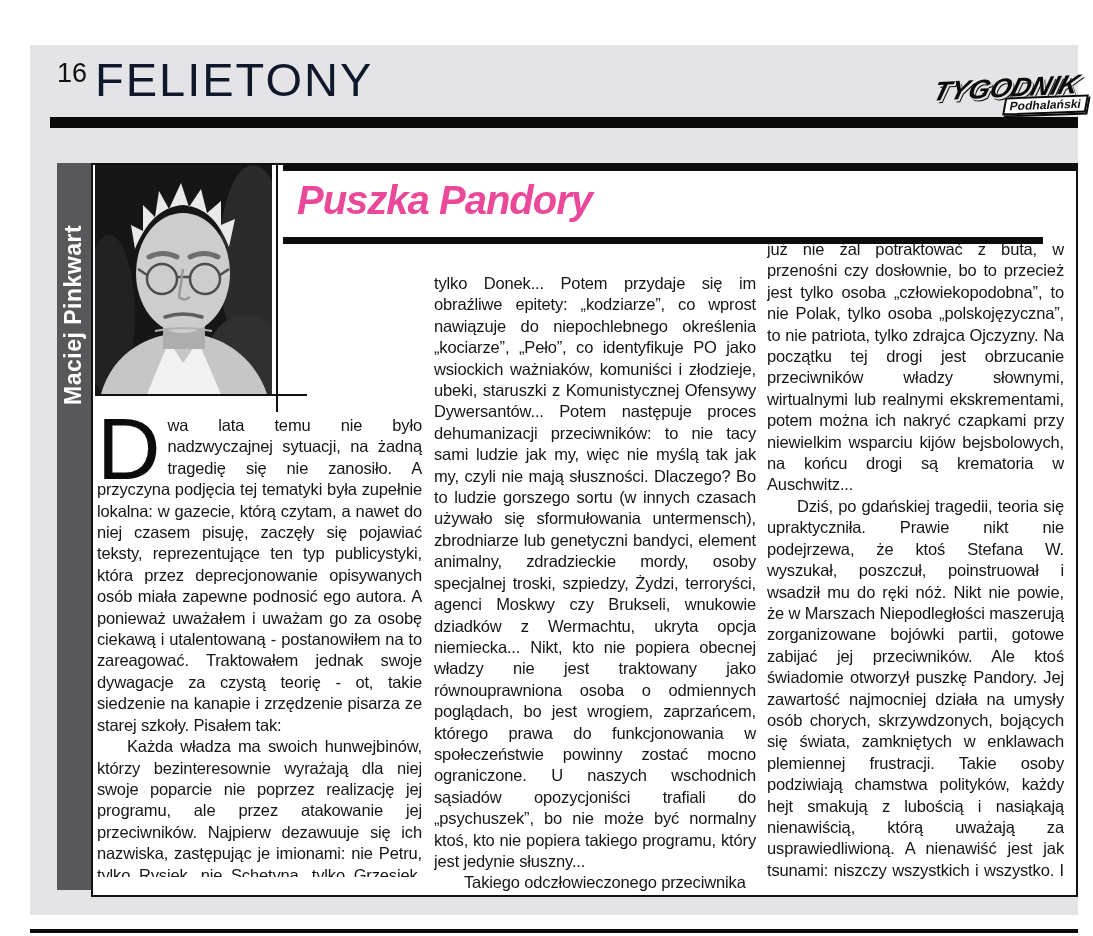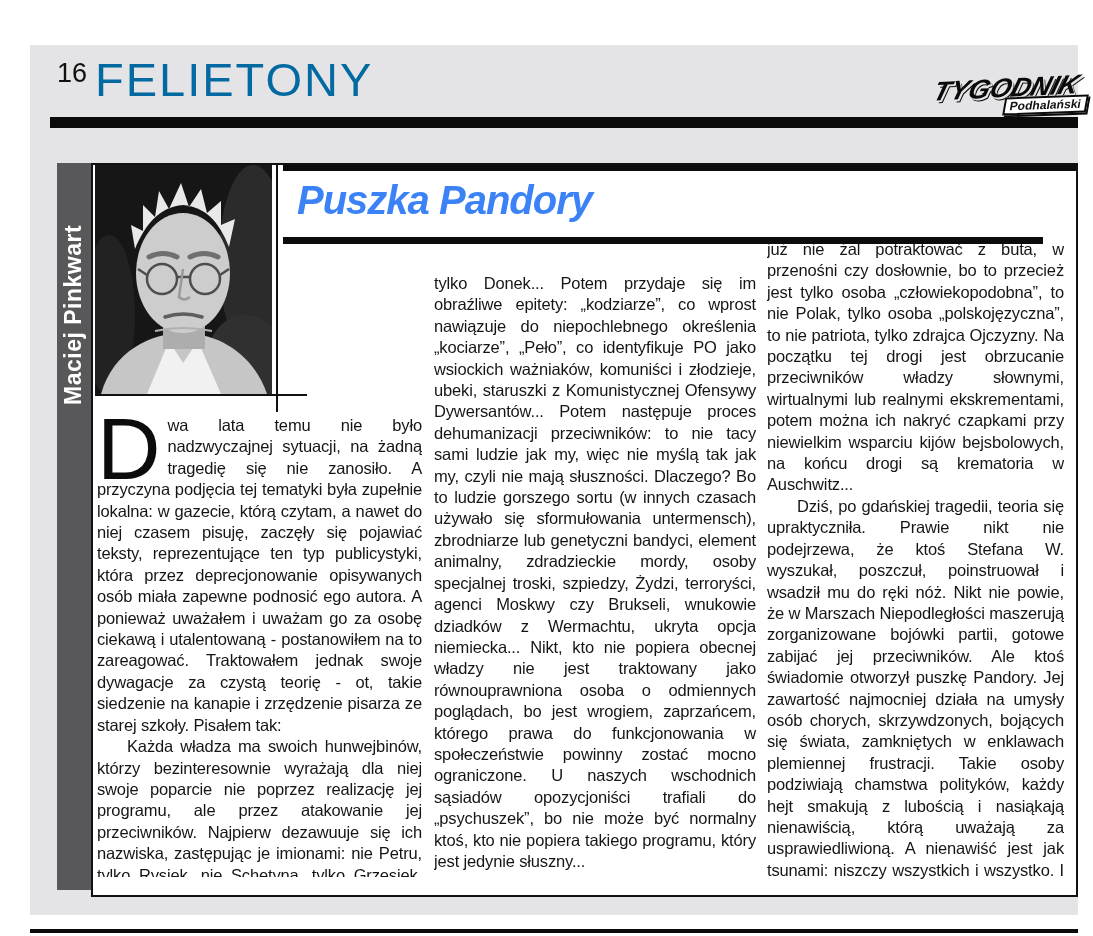--- a/index.html
+++ b/index.html
@@ -15,21 +15,21 @@
     position:absolute; left:30px; top:45px; width:1048px; height:870px;
     background:#e4e4e7;
   }
   
   .pagenum {
     position:absolute; left:27px; top:13px;
     font-size:27px; font-weight:500; letter-spacing:0;
   }
   .section-title {
     position:absolute; left:65px; top:7px;
-    font-size:47px; font-weight:400; letter-spacing:2px; color:#0369a1;
+    font-size:47px; font-weight:400; letter-spacing:2px; color:#0f172a;
   }
   .logo {
     position:absolute; left:905px; top:28px; width:150px; height:48px;
   }
   .logo-main {
     position:absolute; left:0; top:0;
     display:inline-block;
     font-size:27px; font-weight:bold; font-style:italic;
     transform:skewX(-18deg) rotate(-3deg);
     color:#0a0a0a;
@@ -77,21 +77,21 @@
     position:absolute; left:183px; top:0; width:2px; height:247px; background:#111;
   }
   
   .title-band {
     position:absolute; left:190px; top:0; width:793px; height:72px;
     background:#fff; border-top:6px solid #0c0c0c;
   }
   .title-band h1 {
     padding:6px 0 0 14px;
     font-size:40px; line-height:46px;
-    font-style:italic; font-weight:900; letter-spacing:-1px; color:#3b82f6;
+    font-style:italic; font-weight:900; letter-spacing:-1px; color:#ec4899;
     white-space:nowrap;
   }
   .title-rule {
     position:absolute; left:190px; top:72px; width:760px; height:7px; background:#0c0c0c;
   }
   
   .col {
     position:absolute;
     font-size:16.5px; line-height:21.4px;
     text-align:justify; letter-spacing:-0.15px;
@@ -166,20 +166,21 @@
     </div>
     <div class="title-rule"></div>
 
     <div class="col col1">
       <p><span class="dropcap">D</span><span>wa lata temu nie było nadzwyczajnej sytuacji, na żadną tragedię się nie zanosiło. A przyczyna podjęcia tej tematyki była zupełnie lokalna: w gazecie, którą czytam, a nawet do niej czasem pisuję, zaczęły się pojawiać teksty, reprezentujące ten typ publicystyki, która przez deprecjonowanie opisywanych osób miała zapewne podnosić ego autora. A ponieważ uważałem i uważam go za osobę ciekawą i utalentowaną - postanowiłem na to zareagować. Traktowałem jednak swoje dywagacje za czystą teorię - ot, takie siedzenie na kanapie i zrzędzenie pisarza ze starej szkoły. Pisałem tak:</span></p>
       <p class="indent">Każda władza ma swoich hunwejbinów, którzy bezinteresownie wyrażają dla niej swoje poparcie nie poprzez realizację jej programu, ale przez atakowanie jej przeciwników. Najpierw dezawuuje się ich nazwiska, zastępując je imionami: nie Petru, tylko Rysiek, nie Schetyna, tylko Grzesiek, nie Tusk,</p>
     </div>
 
     <div class="col col2">
       <p>tylko Donek... Potem przydaje się im obraźliwe epitety: „kodziarze”, co wprost nawiązuje do niepochlebnego określenia „kociarze”, „Peło”, co identyfikuje PO jako wsiockich ważniaków, komuniści i złodzieje, ubeki, staruszki z Komunistycznej Ofensywy Dywersantów... Potem następuje proces dehumanizacji przeciwników: to nie tacy sami ludzie jak my, więc nie myślą tak jak my, czyli nie mają słuszności. Dlaczego? Bo to ludzie gorszego sortu (w innych czasach używało się sformułowania untermensch), zbrodniarze lub genetyczni bandyci, element animalny, zdradzieckie mordy, osoby specjalnej troski, szpiedzy, Żydzi, terroryści, agenci Moskwy czy Brukseli, wnukowie dziadków z Wermachtu, ukryta opcja niemiecka... Nikt, kto nie popiera obecnej władzy nie jest traktowany jako równouprawniona osoba o odmiennych poglądach, bo jest wrogiem, zaprzańcem, którego prawa do funkcjonowania w społeczeństwie powinny zostać mocno ograniczone. U naszych wschodnich sąsiadów opozycjoniści trafiali do „psychuszek”, bo nie może być normalny ktoś, kto nie popiera takiego programu, który jest jedynie słuszny...</p>
+      <p class="indent">Takiego odczłowieczonego przeciwnika</p>
     </div>
 
     <div class="col col3">
       <p>już nie żal potraktować z buta, w przenośni czy dosłownie, bo to przecież jest tylko osoba „człowiekopodobna”, to nie Polak, tylko osoba „polskojęzyczna”, to nie patriota, tylko zdrajca Ojczyzny. Na początku tej drogi jest obrzucanie przeciwników władzy słownymi, wirtualnymi lub realnymi ekskrementami, potem można ich nakryć czapkami przy niewielkim wsparciu kijów bejsbolowych, na końcu drogi są krematoria w Auschwitz...</p>
       <p class="indent">Dziś, po gdańskiej tragedii, teoria się upraktyczniła. Prawie nikt nie podejrzewa, że ktoś Stefana W. wyszukał, poszczuł, poinstruował i wsadził mu do ręki nóż. Nikt nie powie, że w Marszach Niepodległości maszerują zorganizowane bojówki partii, gotowe zabijać jej przeciwników. Ale ktoś świadomie otworzył puszkę Pandory. Jej zawartość najmocniej działa na umysły osób chorych, skrzywdzonych, bojących się świata, zamkniętych w enklawach plemiennej frustracji. Takie osoby podziwiają chamstwa polityków, każdy hejt smakują z lubością i nasiąkają nienawiścią, którą uważają za usprawiedliwioną. A nienawiść jest jak tsunami: niszczy wszystkich i wszystko. I jest chorobą zakaźną. Miłość, niestety, nie.</p>
 
     </div>
 
   </div>
 </div>

